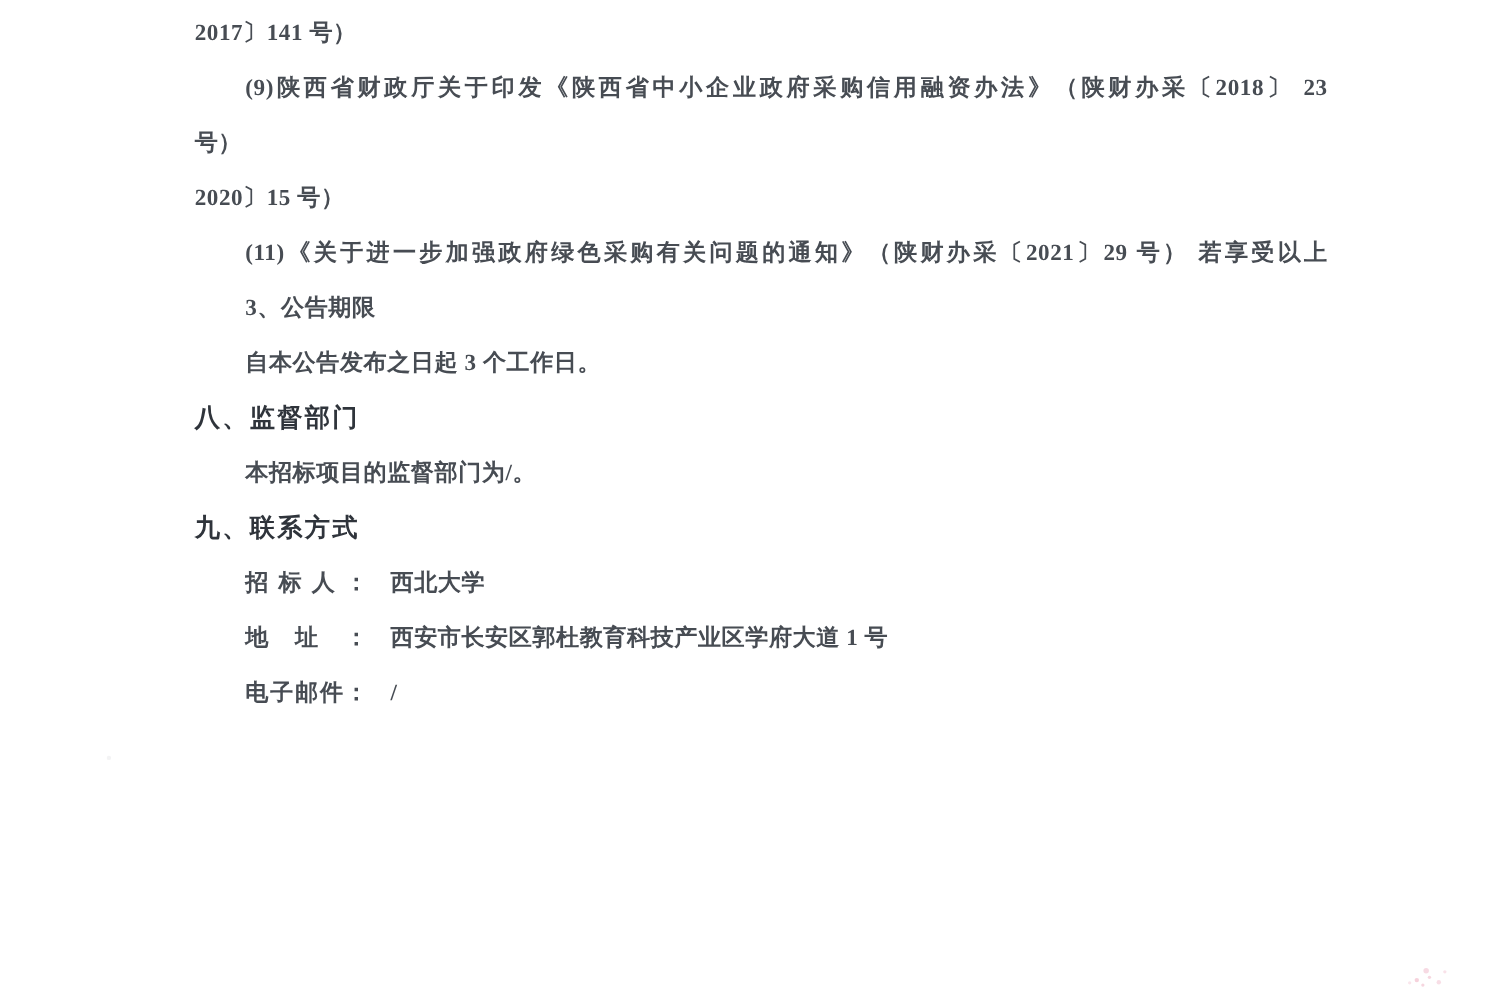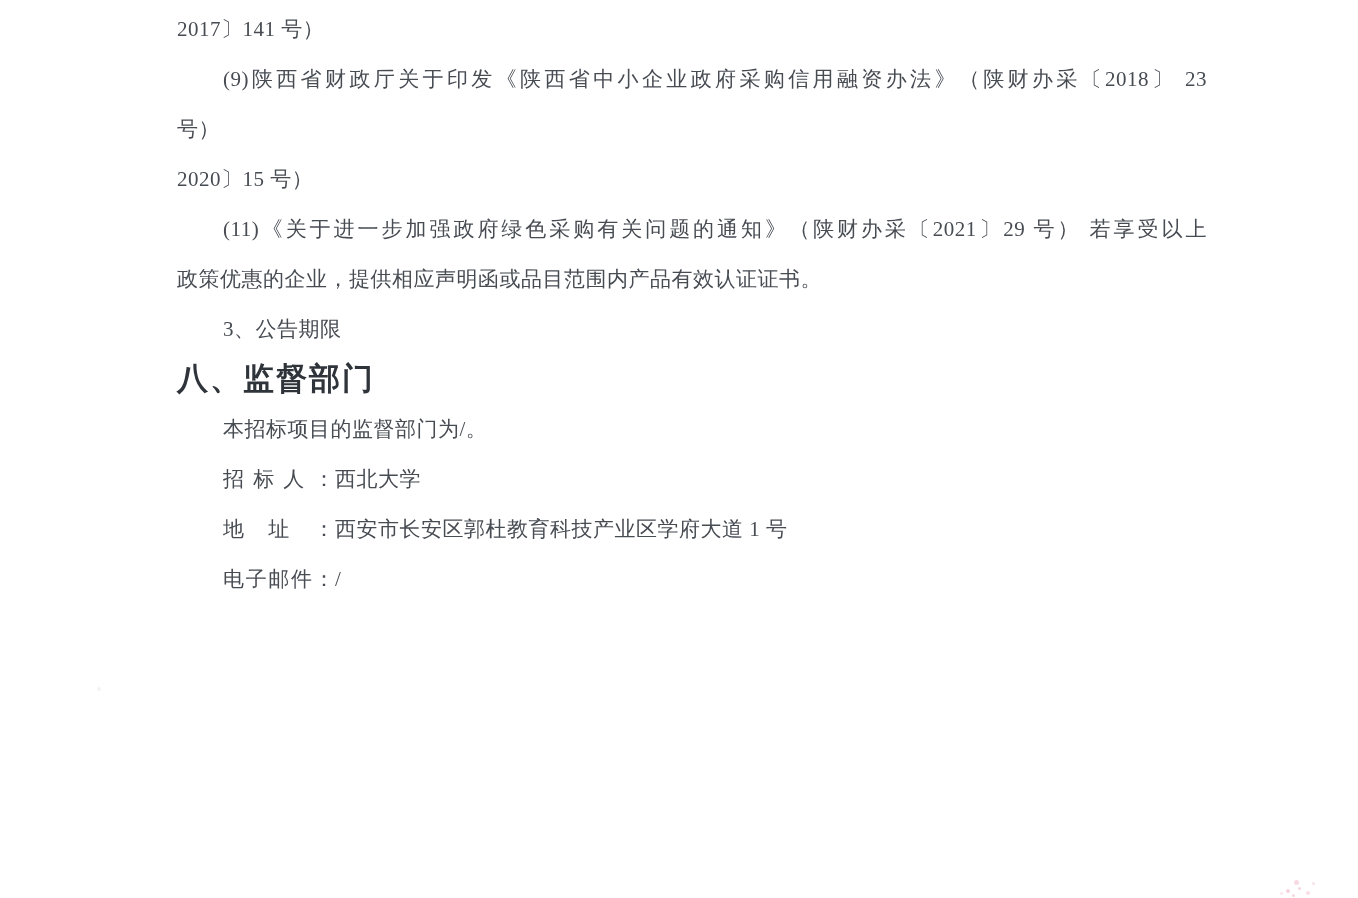--- a/index.html
+++ b/index.html
@@ -20,46 +20,48 @@
     width: 1030px;
     font-family: "Liberation Serif", "DejaVu Serif", serif;
     font-size: 21px;
     color: #474c53;
     letter-spacing: 0.5px;
   }
   .line {
     height: 50px;
     line-height: 50px;
     white-space: nowrap;
+    font-weight: bold;
   }
   .indent {
     padding-left: 46px;
   }
   
   .fill {
     width: 984px;
     white-space: nowrap;
     text-align: justify;
     text-align-last: justify;
   }
   .heading {
     font-family: "Liberation Sans", "DejaVu Sans", sans-serif;
     font-weight: bold;
-    font-size: 31px;
+    font-size: 23px;
     color: #2f343b;
     letter-spacing: 2px;
   }
   .contact-label {
     display: inline-block;
     width: 112px;
     text-align: justify;
     text-align-last: justify;
     vertical-align: top;
   }
   .contact-value {
+    margin-left: 20px;
   }
   
   .speckle {
     position: absolute;
     border-radius: 50%;
     background: #eeadc0;
     pointer-events: none;
   }
   .s1 { left: 1294px; top: 880px; width: 5px; height: 5px; opacity: .45; }
   .s2 { left: 1286px; top: 889px; width: 4px; height: 4px; opacity: .55; }
@@ -72,24 +74,25 @@
 </style>
 </head>
 <body>
 
 <div class="page">
   <div class="line">2017〕141 号）</div>
   <div class="line indent fill">(9)陕西省财政厅关于印发《陕西省中小企业政府采购信用融资办法》（陕财办采〔2018〕 23</div>
   <div class="line">号）</div>
   <div class="line">2020〕15 号）</div>
   <div class="line indent fill">(11)《关于进一步加强政府绿色采购有关问题的通知》（陕财办采〔2021〕29 号） 若享受以上</div>
-  <div class="line">政策优惠的企业，提供相应声明函或品目范围内产品有效认证证书。</div>
   <div class="line indent">3、公告期限</div>
+  <div class="line indent">自本公告发布之日起 3 个工作日。</div>
   <div class="line heading">八、监督部门</div>
   <div class="line indent">本招标项目的监督部门为/。</div>
+  <div class="line heading">九、联系方式</div>
 
   <div class="line indent">
     <span class="contact-label">招标人：</span><span class="contact-value">西北大学</span>
   </div>
   <div class="line indent">
     <span class="contact-label">地址：</span><span class="contact-value">西安市长安区郭杜教育科技产业区学府大道 1 号</span>
   </div>
   <div class="line indent">
     <span class="contact-label">电子邮件：</span><span class="contact-value">/</span>
   </div>

